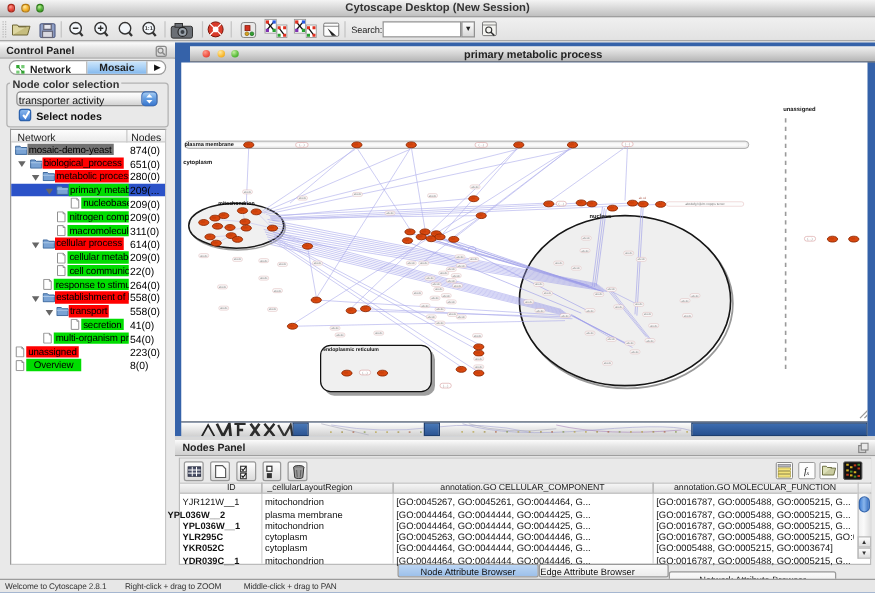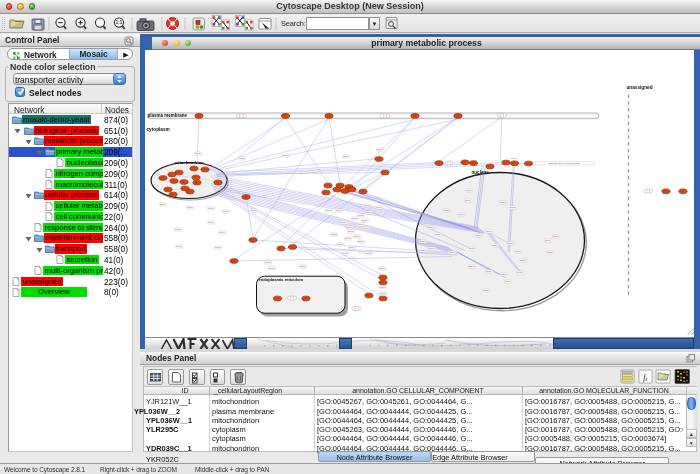--- a/index.html
+++ b/index.html
@@ -156,21 +156,21 @@
 <span style="position:absolute;left:5px;top:.5px;font-size:8.3px;color:#222">Network</span>
 <span style="position:absolute;left:96px;top:.5px;font-size:8.3px;color:#222">Nodes</span>
 <div class="abs" style="left:92px;top:0;width:1px;height:9.8px;background:#c9c9c9"></div>
 </div>
 
 <div class="abs" style="left:0;top:10.30px;width:123px;height:10.78px;">
 <svg width="10" height="8" style="position:absolute;left:3px;top:1.5px">
         <path d="M.5 2.5 L.5 1 L4 1 L5 2 L9.5 2 L9.5 7.5 L.5 7.5 Z" fill="#7aa3d4" stroke="#3e699c" stroke-width=".8"></path>
         <path d="M.5 3.2 L9.5 3.2" stroke="#a9c6e6" stroke-width=".8"></path>
       </svg>
-<span style="position:absolute;left:12.5px;top:.6px;max-width:81.5px;overflow:hidden;white-space:nowrap;background:#0f766e;font-size:7.8px;letter-spacing:-.1px;color:#000;padding:0 1.5px;line-height:9.4px;display:inline-block">mosaic-demo-yeast</span>
+<span style="position:absolute;left:12.5px;top:.6px;max-width:81.5px;overflow:hidden;white-space:nowrap;background:#737373;font-size:7.8px;letter-spacing:-.1px;color:#000;padding:0 1.5px;line-height:9.4px;display:inline-block">mosaic-demo-yeast</span>
 <span style="position:absolute;left:95px;top:.6px;font-size:8.3px;color:#000">874(0)</span>
 </div>
 <div class="abs" style="left:0;top:21.08px;width:123px;height:10.78px;">
 <svg width="7" height="6" style="position:absolute;left:5px;top:3px">
         <path d="M.5 1 L6.5 1 L3.5 5.5 Z" fill="#666"></path>
       </svg>
 <svg width="10" height="8" style="position:absolute;left:15px;top:1.5px">
         <path d="M.5 2.5 L.5 1 L4 1 L5 2 L9.5 2 L9.5 7.5 L.5 7.5 Z" fill="#7aa3d4" stroke="#3e699c" stroke-width=".8"></path>
         <path d="M.5 3.2 L9.5 3.2" stroke="#a9c6e6" stroke-width=".8"></path>
       </svg>
@@ -287,36 +287,36 @@
       </svg>
 <span style="position:absolute;left:56px;top:.6px;max-width:38px;overflow:hidden;white-space:nowrap;background:#00dd00;font-size:7.8px;letter-spacing:-.1px;color:#000;padding:0 1.5px;line-height:9.4px;display:inline-block">secretion</span>
 <span style="position:absolute;left:95px;top:.6px;font-size:8.3px;color:#000">41(0)</span>
 </div>
 <div class="abs" style="left:0;top:161.22px;width:123px;height:10.78px;">
 <svg width="8" height="9" style="position:absolute;left:25px;top:1px">
         <path d="M1 .5 L5.5 .5 L7 2 L7 8.5 L1 8.5 Z" fill="#fff" stroke="#909090" stroke-width=".8"></path>
         <path d="M5.5 .5 L5.5 2 L7 2" fill="none" stroke="#909090" stroke-width=".8"></path>
       </svg>
 <span style="position:absolute;left:34px;top:.6px;max-width:60px;overflow:hidden;white-space:nowrap;background:#00dd00;font-size:7.8px;letter-spacing:-.1px;color:#000;padding:0 1.5px;line-height:9.4px;display:inline-block">multi-organism pro</span>
-<span style="position:absolute;left:95px;top:.6px;font-size:8.3px;color:#000">42(0)</span>
+<span style="position:absolute;left:95px;top:.6px;font-size:8.3px;color:#000">54(0)</span>
 </div>
 <div class="abs" style="left:0;top:172.00px;width:123px;height:10.78px;">
 <svg width="8" height="9" style="position:absolute;left:3px;top:1px">
         <path d="M1 .5 L5.5 .5 L7 2 L7 8.5 L1 8.5 Z" fill="#fff" stroke="#909090" stroke-width=".8"></path>
         <path d="M5.5 .5 L5.5 2 L7 2" fill="none" stroke="#909090" stroke-width=".8"></path>
       </svg>
 <span style="position:absolute;left:12px;top:.6px;max-width:82px;overflow:hidden;white-space:nowrap;background:#ff0000;font-size:7.8px;letter-spacing:-.1px;color:#000;padding:0 1.5px;line-height:9.4px;display:inline-block">unassigned</span>
 <span style="position:absolute;left:95px;top:.6px;font-size:8.3px;color:#000">223(0)</span>
 </div>
 <div class="abs" style="left:0;top:182.78px;width:123px;height:10.78px;">
 <svg width="8" height="9" style="position:absolute;left:3px;top:1px">
         <path d="M1 .5 L5.5 .5 L7 2 L7 8.5 L1 8.5 Z" fill="#fff" stroke="#909090" stroke-width=".8"></path>
         <path d="M5.5 .5 L5.5 2 L7 2" fill="none" stroke="#909090" stroke-width=".8"></path>
       </svg>
-<span style="position:absolute;left:12px;top:.6px;max-width:82px;overflow:hidden;white-space:nowrap;background:#00dd00;font-size:7.8px;letter-spacing:-.1px;color:#000;padding:0 17px;line-height:9.4px;display:inline-block">Overview</span>
+<span style="position:absolute;left:12px;top:.6px;max-width:82px;overflow:hidden;white-space:nowrap;background:#00dd00;font-size:7.8px;letter-spacing:-.1px;color:#000;padding:0 6px;line-height:9.4px;display:inline-block">Overview</span>
 <span style="position:absolute;left:95px;top:.6px;font-size:8.3px;color:#000">8(0)</span>
 </div>
 </div>
 <div class="abs" style="left:140px;top:33.5px;width:560px;height:315px;background:#3562a9">
 <div class="abs" style="left:12px;top:3px;width:549px;height:13px;background:linear-gradient(#f0f0f0,#d4d4d4 50%,#b5b5b5);border-bottom:1px solid #7d7d7d">
 <div class="tl" style="left:10px;top:3px;width:6px;height:6px;background:radial-gradient(circle at 35% 30%,#ff9a8a,#ee5042 60%,#c93a2c)"></div>
 <div class="tl" style="left:21.5px;top:3px;width:6px;height:6px;background:radial-gradient(circle at 35% 30%,#ffe9a0,#f8b830 60%,#d89a20)"></div>
 <div class="tl" style="left:33px;top:3px;width:6px;height:6px;background:radial-gradient(circle at 35% 30%,#c4f0a0,#59bb3a 60%,#3d9a28)"></div>
 <div style="text-align:center;font-weight:bold;font-size:8.7px;color:#222;line-height:12.5px">primary metabolic process</div>
 </div>
@@ -825,21 +825,21 @@
 <div class="abs" style="left:317px;top:406.5px;width:203px;font-size:7.5px;color:#111;white-space:nowrap;overflow:hidden">[GO:0044464, GO:0044444, GO:0044425, G...</div>
 <div class="abs" style="left:525px;top:406.5px;width:158px;font-size:7.5px;color:#111;white-space:nowrap;overflow:hidden">[GO:0016787, GO:0005488, GO:0005215, G...</div>
 <div class="abs" style="left:146px;top:415.8px;width:62px;font-size:7.4px;font-weight:bold;color:#111;white-space:nowrap;overflow:hidden">YPL036W__1</div>
 <div class="abs" style="left:212px;top:415.8px;width:100px;font-size:7.5px;color:#111;white-space:nowrap;overflow:hidden">mitochondrion</div>
 <div class="abs" style="left:317px;top:415.8px;width:203px;font-size:7.5px;color:#111;white-space:nowrap;overflow:hidden">[GO:0044464, GO:0044444, GO:0044425, G...</div>
 <div class="abs" style="left:525px;top:415.8px;width:158px;font-size:7.5px;color:#111;white-space:nowrap;overflow:hidden">[GO:0016787, GO:0005488, GO:0005215, G...</div>
 <div class="abs" style="left:146px;top:425.1px;width:62px;font-size:7.4px;font-weight:bold;color:#111;white-space:nowrap;overflow:hidden">YLR295C</div>
 <div class="abs" style="left:212px;top:425.1px;width:100px;font-size:7.5px;color:#111;white-space:nowrap;overflow:hidden">cytoplasm</div>
 <div class="abs" style="left:317px;top:425.1px;width:203px;font-size:7.5px;color:#111;white-space:nowrap;overflow:hidden">[GO:0045263, GO:0044444, GO:0044446, G...</div>
 <div class="abs" style="left:525px;top:425.1px;width:158px;font-size:7.5px;color:#111;white-space:nowrap;overflow:hidden">[GO:0016787, GO:0005488, GO:0005215, GO:0003824, G...</div>
-<div class="abs" style="left:146px;top:455px;width:62px;font-size:7.4px;font-weight:normal;color:#111;white-space:nowrap;overflow:hidden">YKR052C</div>
+<div class="abs" style="left:146px;top:434px;width:62px;font-size:7.4px;font-weight:bold;color:#111;white-space:nowrap;overflow:hidden">YKR052C</div>
 <div class="abs" style="left:212px;top:434.40000000000003px;width:100px;font-size:7.5px;color:#111;white-space:nowrap;overflow:hidden">cytoplasm</div>
 <div class="abs" style="left:317px;top:434.40000000000003px;width:203px;font-size:7.5px;color:#111;white-space:nowrap;overflow:hidden">[GO:0044464, GO:0044444, GO:0044446, G...</div>
 <div class="abs" style="left:525px;top:434.40000000000003px;width:158px;font-size:7.5px;color:#111;white-space:nowrap;overflow:hidden">[GO:0005488, GO:0005215, GO:0003674]</div>
 <div class="abs" style="left:146px;top:443.70000000000005px;width:62px;font-size:7.4px;font-weight:bold;color:#111;white-space:nowrap;overflow:hidden">YDR039C__1</div>
 <div class="abs" style="left:212px;top:443.70000000000005px;width:100px;font-size:7.5px;color:#111;white-space:nowrap;overflow:hidden">mitochondrion</div>
 <div class="abs" style="left:317px;top:443.70000000000005px;width:203px;font-size:7.5px;color:#111;white-space:nowrap;overflow:hidden">[GO:0044464, GO:0044444, GO:0044446, G...</div>
 <div class="abs" style="left:525px;top:443.70000000000005px;width:158px;font-size:7.5px;color:#111;white-space:nowrap;overflow:hidden">[GO:0016787, GO:0005488, GO:0005215, G...</div>
 <div class="abs" style="left:685.5px;top:395.3px;width:11.5px;height:51.7px;background:linear-gradient(90deg,#f0f0f0,#fafafa 40%,#dcdcdc);border-left:1px solid #bbb"></div>
 <div class="abs" style="left:687px;top:397px;width:8.5px;height:13px;border-radius:4.5px;background:linear-gradient(90deg,#4a86d8,#8ab6ec 45%,#3a72c4);border:.5px solid #3668b0"></div>
 <div class="abs" style="left:685.5px;top:428.5px;width:11.5px;height:9px;background:linear-gradient(#fdfdfd,#ddd);border:1px solid #bbb;text-align:center;font-size:5px;line-height:8px;color:#333">▲</div>

